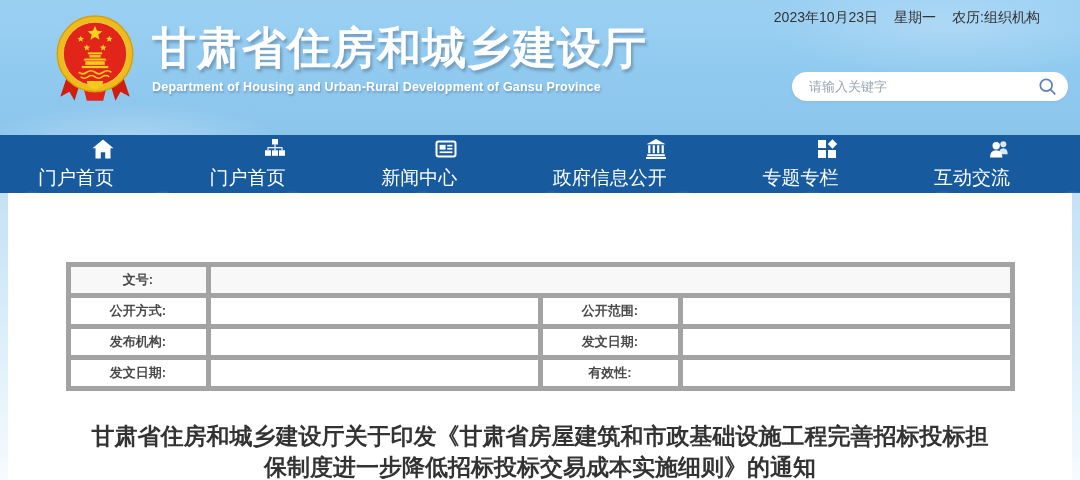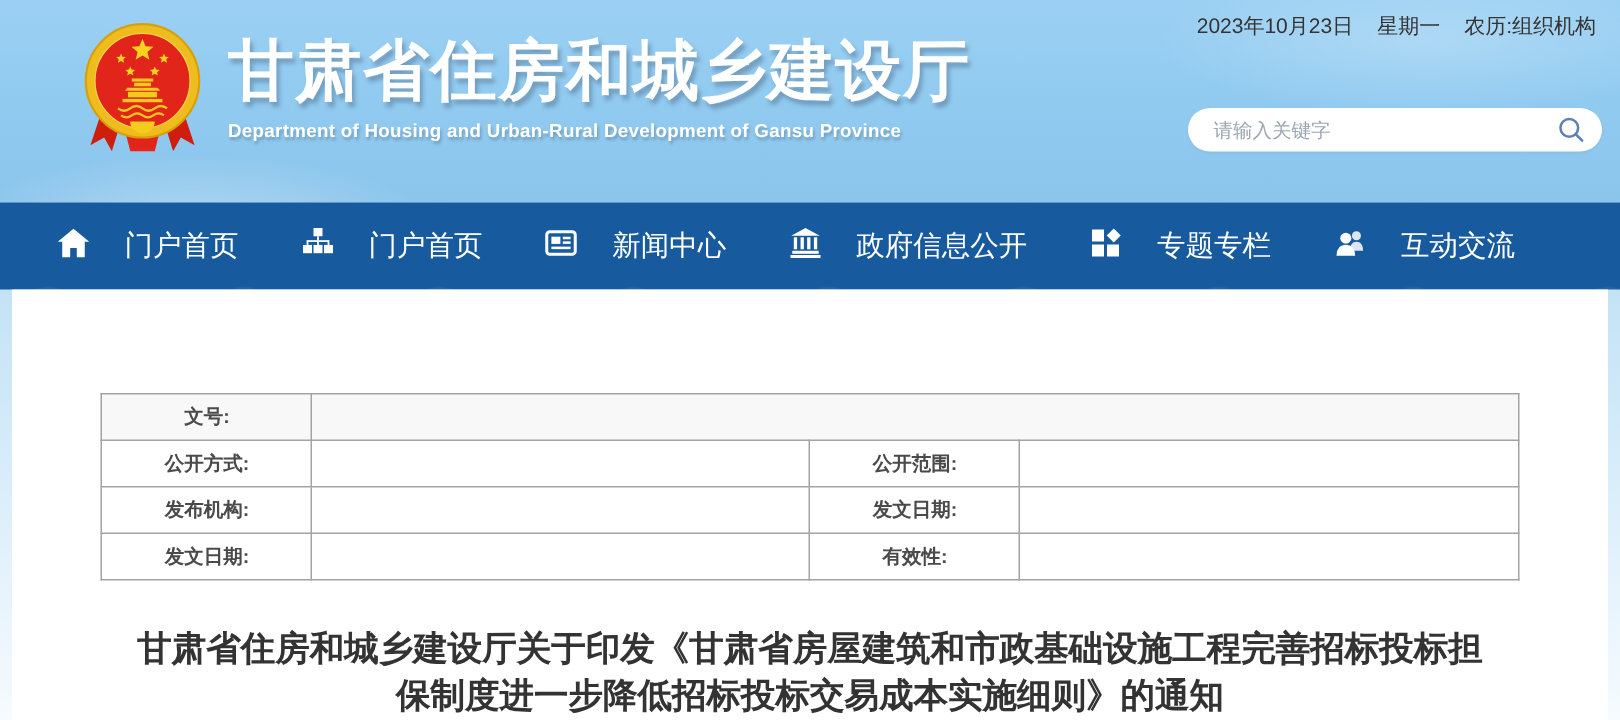--- a/index.html
+++ b/index.html
@@ -13,48 +13,48 @@
       radial-gradient(220px 60px at 12% 108%, rgba(255,255,255,.30), rgba(255,255,255,0) 70%),
       radial-gradient(260px 70px at 88% 20%, rgba(255,255,255,.22), rgba(255,255,255,0) 70%),
       linear-gradient(180deg,#9bd0f3 0%,#92cbf0 45%,#8cc5ec 100%); }
   .brand { position:absolute; left:56px; top:13px; display:flex; align-items:flex-start; }
   .emblem { width:78px; height:94px; display:block; }
   .titles { margin-left:18px; padding-top:9px; }
   .site-title { color:#fff; font-size:44px; font-weight:bold; letter-spacing:1px;
                 line-height:52px; text-shadow:2px 3px 3px rgba(70,100,130,.45); white-space:nowrap; }
   .site-subtitle { margin-top:6px; color:#fff; font-size:12.5px; font-weight:bold;
                    letter-spacing:.2px; text-shadow:1px 2px 2px rgba(70,100,130,.45); white-space:nowrap; }
-  .date-bar { position:absolute; top:9px; right:16px; display:flex; gap:16px;
+  .date-bar { position:absolute; top:9px; right:40px; display:flex; gap:16px;
               font-size:14px; color:#333; }
   .search-box { position:absolute; top:72px; right:12px; width:276px; height:29px;
                 background:#fff; border-radius:15px; display:flex; align-items:center;
                 box-shadow:0 1px 2px rgba(90,130,160,.15); }
   .search-box input { flex:1; border:none; outline:none; background:transparent;
                       padding:0 6px 0 17px; font-size:13px; color:#333; }
   .search-box input::placeholder { color:#9aa6b2; }
   .search-btn { border:none; background:transparent; padding:0 11px 0 0; cursor:pointer;
                 display:flex; align-items:center; }
 
   
   .main-nav { position:absolute; top:135px; left:0; width:100%; height:58px; background:#175b9e; }
   .main-nav::before { content:""; position:absolute; inset:0; pointer-events:none;
       background-image:
         radial-gradient(circle at 25% 135%, rgba(255,255,255,.07) 17%, rgba(255,255,255,0) 18%),
         radial-gradient(circle at 70% -35%, rgba(255,255,255,.06) 17%, rgba(255,255,255,0) 18%);
       background-size:130px 58px,104px 58px; }
   .nav-inner { position:relative; display:flex; justify-content:space-between; align-items:center;
                height:100%; padding:0 70px 0 38px; }
-  .nav-item { display:flex; align-items:flex-start; gap:23px; color:#fff; font-size:19px;
-              text-decoration:none; white-space:nowrap; }
+  .nav-item { display:flex; align-items:flex-end; gap:5px; color:#fff; font-size:19px;
+              text-decoration:none; white-space:nowrap;flex-direction:column; }
   .nav-item svg { width:22px; height:22px; flex:0 0 auto; }
 
   
   .content { position:absolute; top:193px; left:8px; right:8px; bottom:0; background:#fff; }
   table.doc-table { width:944px; margin:69px auto 0; border-collapse:collapse; table-layout:fixed; }
-  .doc-table td { border:1px solid #a3a3a3; height:31px; font-size:13px; color:#4a4a4a;
+  .doc-table td { border:5px solid #a3a3a3; height:31px; font-size:13px; color:#4a4a4a;
                   padding:0 8px; background:#fff; }
   .doc-table td.lbl { text-align:center; font-weight:bold; }
   .doc-table tr.row-first td { background:#f8f8f8; }
   .article-title { width:960px; margin:30px auto 0; text-align:center;
                    font-size:23px; font-weight:bold; color:#333; line-height:31px; }
   .article-title .t-line { display:block; }
 </style>
 </head>
 <body>
 

